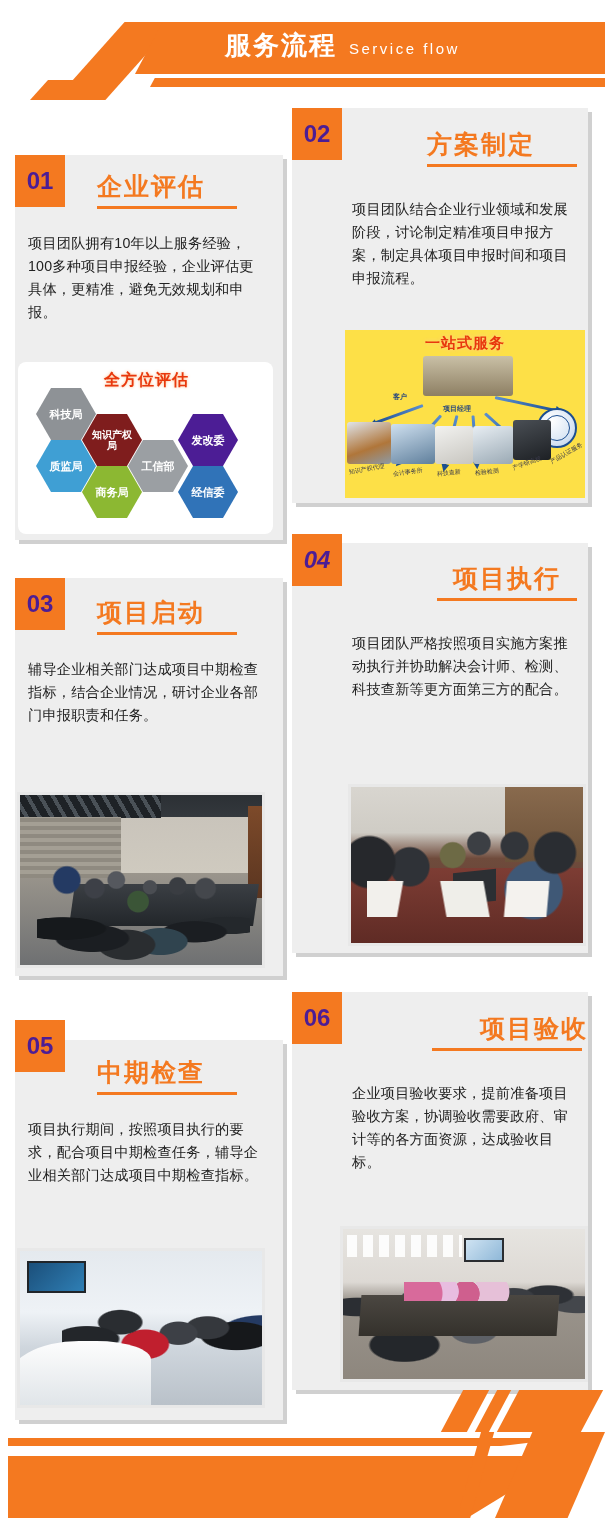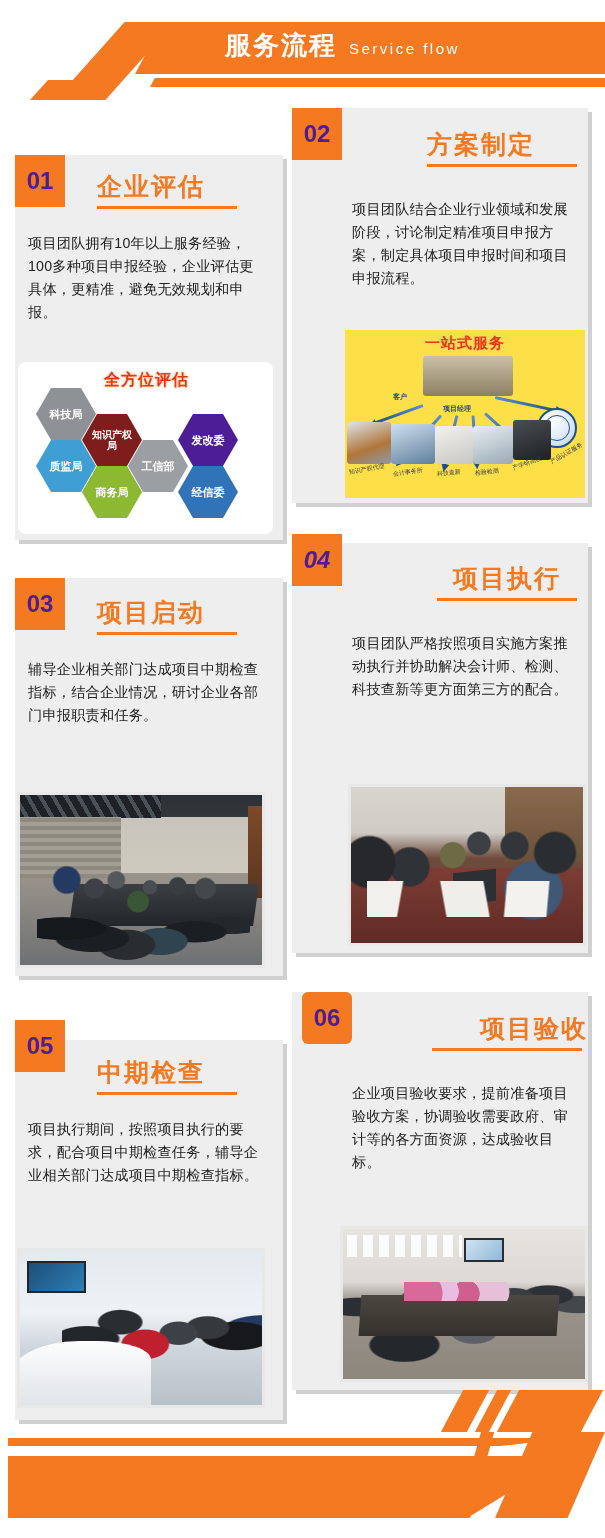--- a/index.html
+++ b/index.html
@@ -476,21 +476,21 @@
   <div class="photo-inner">
     <div class="screen"></div>
     <div class="ppl"></div>
     <div class="counter"></div>
   </div>
   <div class="photo-frame"></div>
 </div>
 
 <div class="card" style="left:292px; top:992px; width:296px; height:398px;">
 </div>
-<div class="badge" style="left:302px; top:992px;border-radius:6px;">06</div>
+<div class="badge" style="left:292px; top:992px;">06</div>
 <div class="card-title" style="left:432px; top:1012px;margin-left:48px;">项目验收</div>
 <div class="card-title-rule" style="left:432px; top:1048px; width:150px;"></div>
 <div class="card-body" style="left:352px; top:1082px; width:228px;">企业项目验收要求，提前准备项目验收方案，协调验收需要政府、审计等的各方面资源，达成验收目标。</div>
 
 <div class="photo ph6" style="left:340px; top:1226px; width:248px; height:156px;">
   <div class="photo-inner">
     <div class="frames"></div>
     <div class="tv"></div>
     <div class="ppl"></div>
     <div class="tbl"></div>

